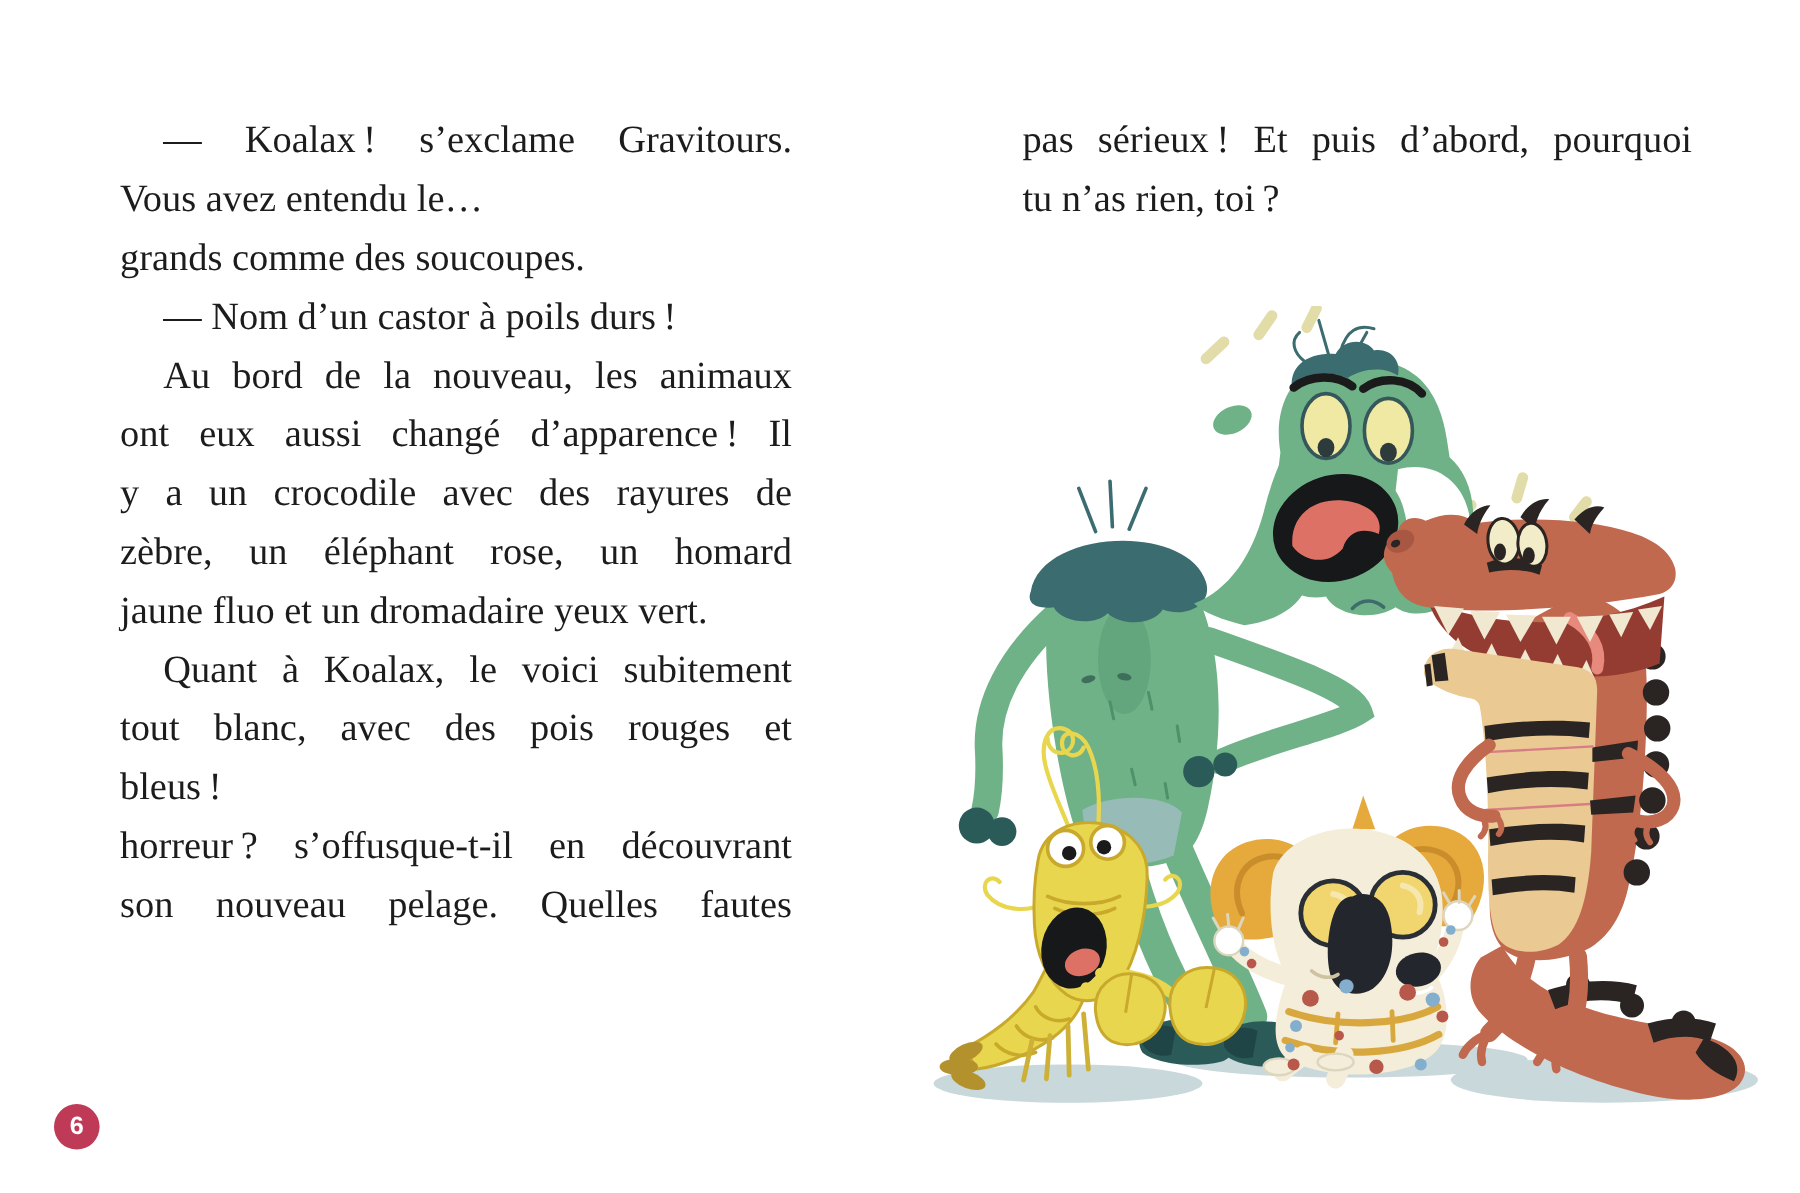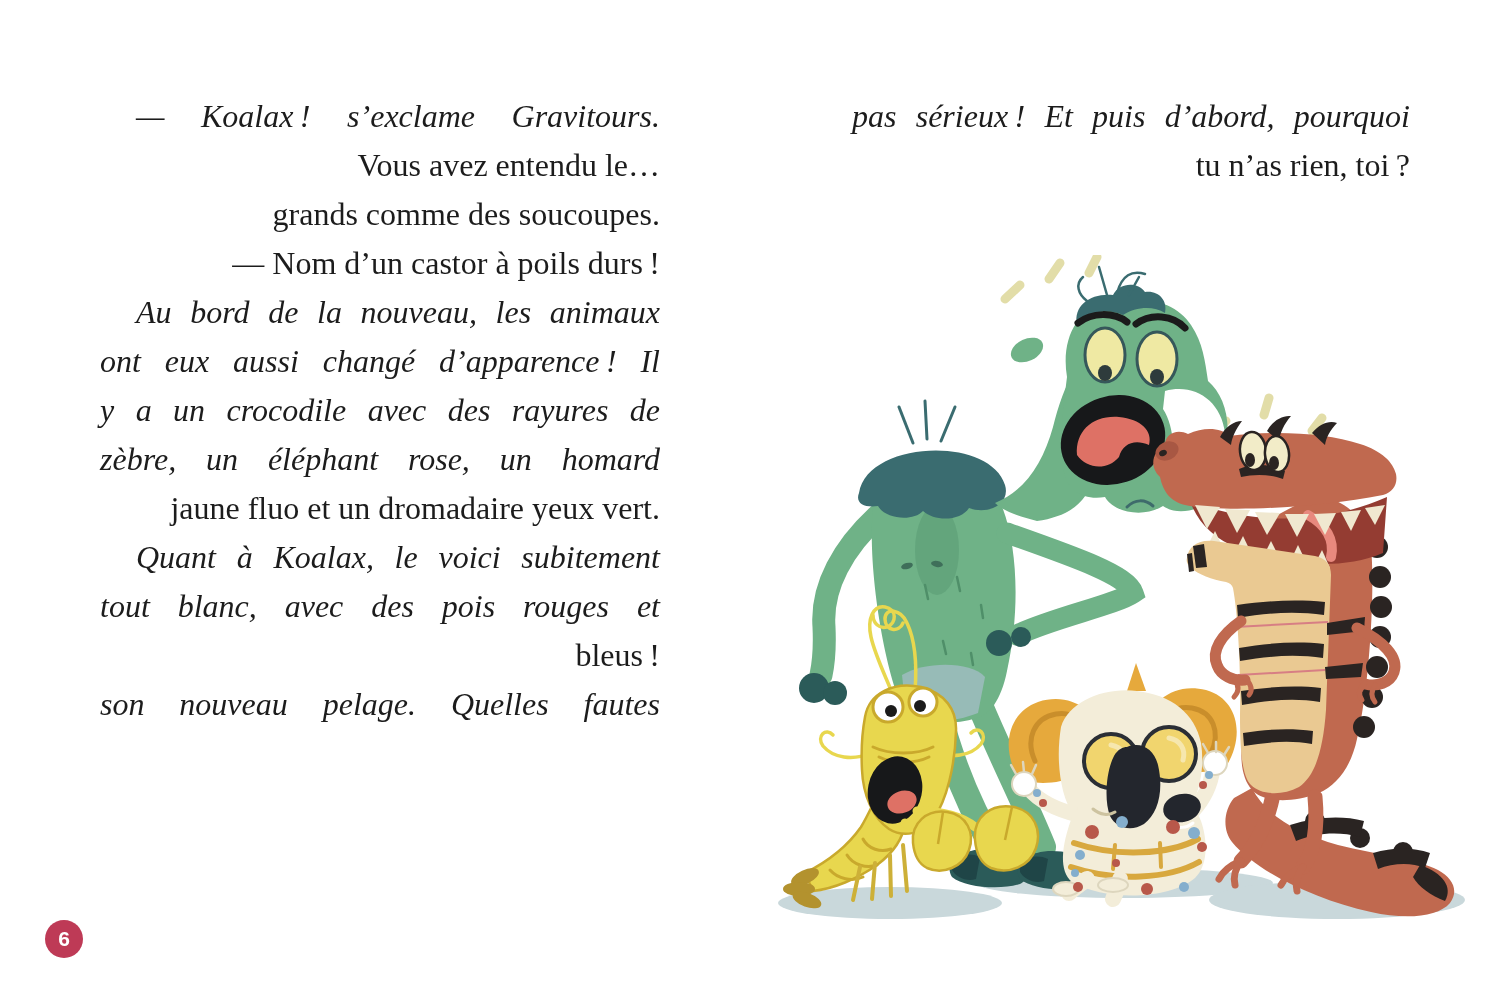--- a/index.html
+++ b/index.html
@@ -1,22 +1,22 @@
 <!DOCTYPE html>
 <html style="--paper: #FFFFFF; --ink: #1C1C1C; --badge: #BE3A56; --camel-green: #6FB287; --camel-fuzz: #5C9E77; --camel-hair: #3A6C70; --camel-hoof: #2B5B59; --sneaker-dark: #1F4547; --briefs: #97BBB7; --camel-eye: #EFE9A3; --tongue: #DE7165; --mouth-black: #17181A; --croc-rust: #C0694F; --croc-rust-dark: #A85743; --croc-belly: #EAC992; --stripe-black: #2A2422; --teeth: #F0E8D0; --croc-mouth: #943C32; --croc-tongue: #E8897E; --croc-eye: #F2ECC8; --pinstripe: #D77E84; --lobster-yellow: #E8D74E; --lobster-dark: #C9A92C; --lobster-leg: #CDB038; --lobster-fan: #B3922E; --koala-ear: #E6A93C; --koala-ear-dark: #C98E2B; --koala-band: #D8A83E; --koala-cream: #F3EDD9; --koala-trim: #DDD6BE; --koala-eye: #F1D56E; --koala-nose: #23262D; --dot-red: #B8584A; --dot-blue: #84AECD; --dash: #E2DDA8; --shadow: #C9D8DB;"><head>
 <meta charset="utf-8">
 <style>
   html,body{margin:0;padding:0;}
   body{width:1500px;height:994px;overflow:hidden;background:var(--paper,#fff);}
   .page{position:relative;width:1500px;height:994px;background:var(--paper,#fff);font-family:"Liberation Serif","DejaVu Serif",serif;color:var(--ink,#1c1c1c);}
   .col{position:absolute;top:92px;font-size:32px;line-height:49px;}
   .col.left{left:100px;width:560px;}
   .col.right{left:852px;width:558px;}
-  .line{text-align:right;white-space:normal;}
-  .line.j{text-align:justify;text-align-last:justify;-moz-text-align-last:justify;text-justify:inter-word;font-style:italic;}
+  .line{text-align:left;white-space:normal;}
+  .line.j{text-align:justify;text-align-last:justify;-moz-text-align-last:justify;text-justify:inter-word;}
   .line.ind{text-indent:36px;}
   .badge{position:absolute;left:45px;top:920px;width:38px;height:38px;border-radius:50%;background:var(--badge,#be3a56);color:#fff;font-family:"Liberation Sans","DejaVu Sans",sans-serif;font-size:21px;font-weight:bold;display:flex;align-items:center;justify-content:center;}
   .illo{position:absolute;left:775px;top:255px;width:710px;height:700px;}
   .illo svg{width:100%;height:100%;display:block;}
 </style>
 </head>
 <body>
 
 <div class="page">
 
@@ -26,20 +26,21 @@
       <div class="line">grands comme des soucoupes.</div>
       <div class="line ind">— Nom d’un castor à poils durs !</div>
       <div class="line j ind">Au bord de la nouveau, les animaux</div>
       <div class="line j">ont eux aussi changé d’apparence ! Il</div>
       <div class="line j">y a un crocodile avec des rayures de</div>
       <div class="line j">zèbre, un éléphant rose, un homard</div>
       <div class="line">jaune fluo et un dromadaire yeux vert.</div>
       <div class="line j ind">Quant à Koalax, le voici subitement</div>
       <div class="line j">tout blanc, avec des pois rouges et</div>
       <div class="line">bleus !</div>
+      <div class="line j">horreur ? s’offusque-t-il en découvrant</div>
       <div class="line j">son nouveau pelage. Quelles fautes</div>
     </div>
   <div class="col right">
       <div class="line j">pas sérieux ! Et puis d’abord, pourquoi</div>
       <div class="line">tu n’as rien, toi ?</div>
     </div>
 
   <div class="badge">6</div>
 
   <div class="illo">

